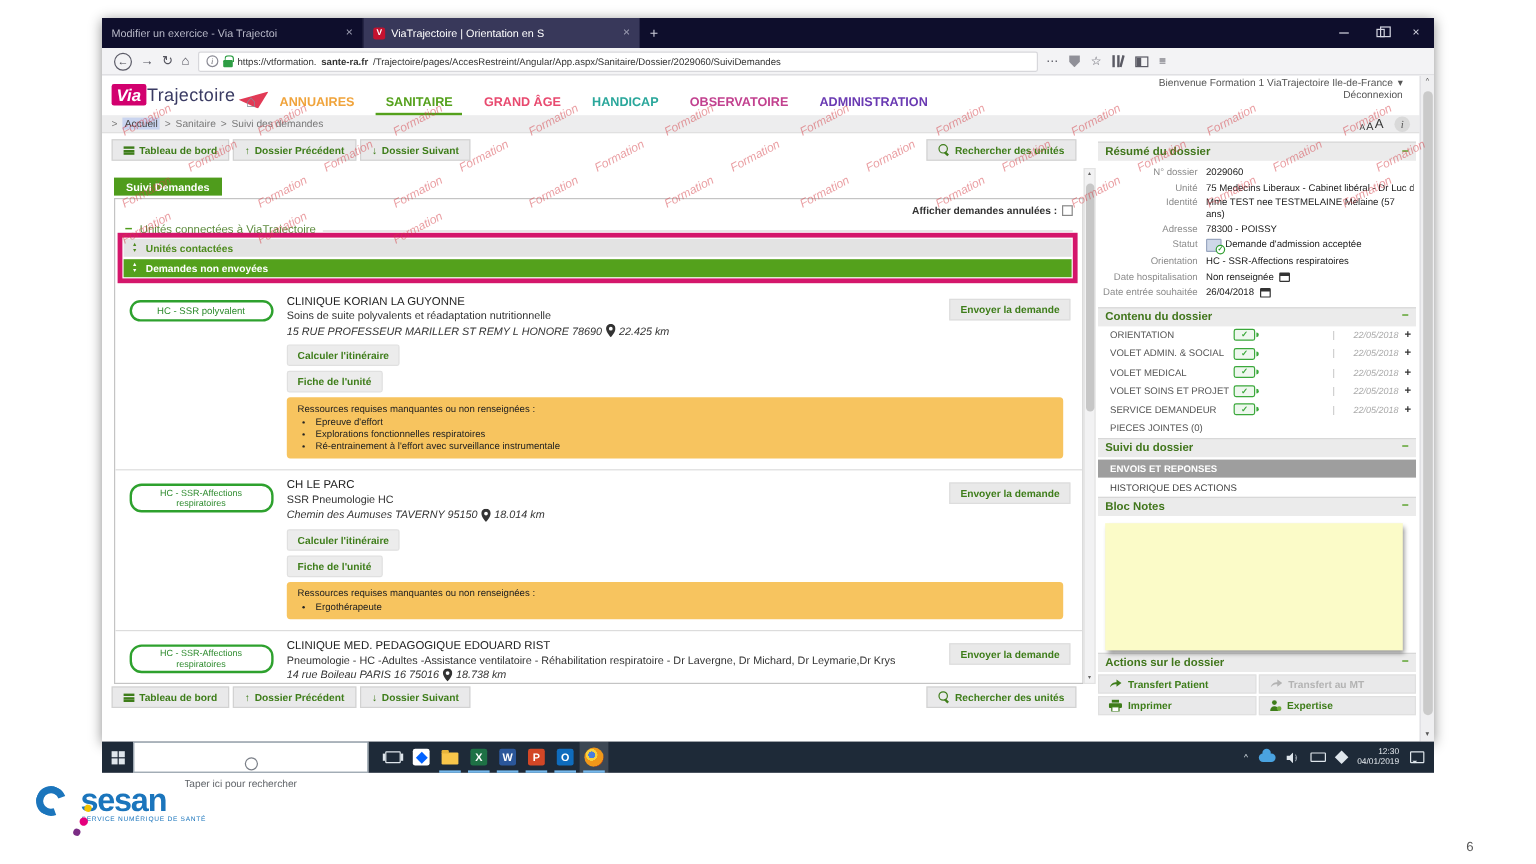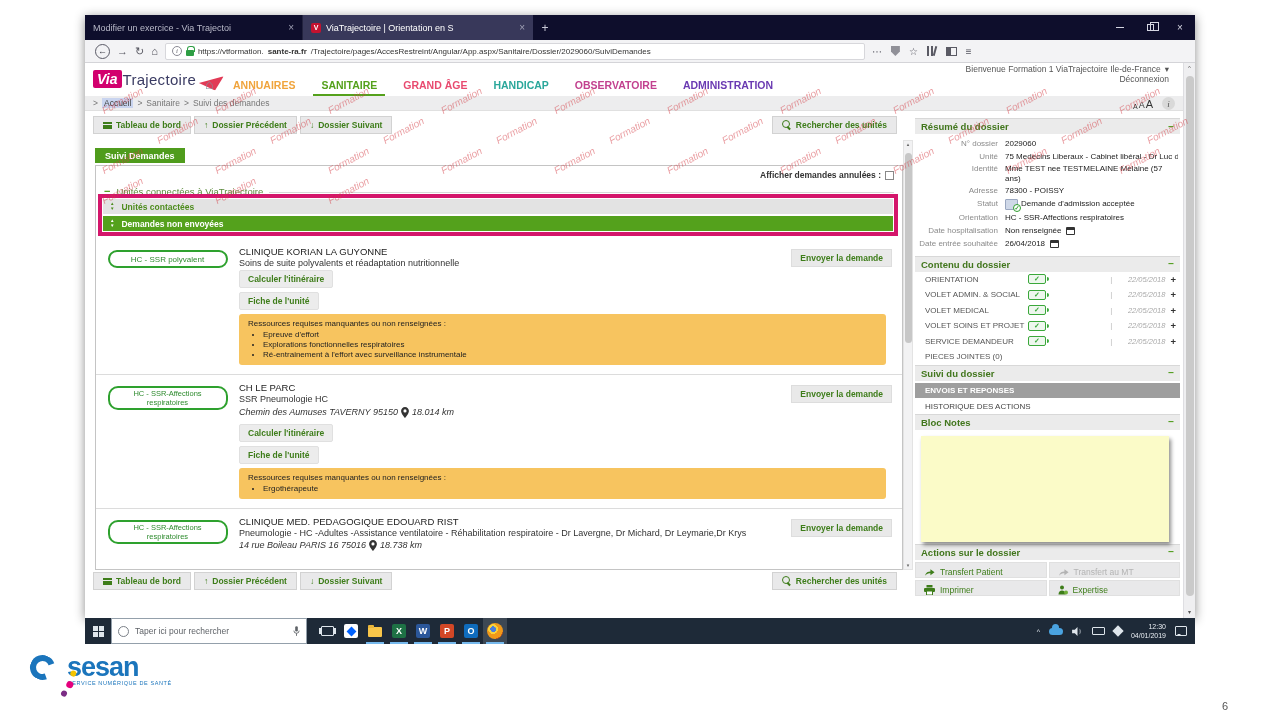--- a/index.html
+++ b/index.html
@@ -155,33 +155,33 @@
 
   .fu-sel { background:#9e9e9e; color:#fff; font-weight:bold; padding:3px 0 3px 10px; margin-top:2px; }
   .fu-oth { color:#444; padding:4px 0 3px 10px; }
 
   .note { margin:6px 3px 0 6px; height:106px; background:#fbfbc8; box-shadow:2px 3px 4px rgba(0,0,0,.45);
           border:none; width:248px; resize:none; font-family:"Liberation Sans",sans-serif; }
   .saverow { text-align:right; margin:7px 13px 8px 0; }
   .save-btn { background:#e9e9ea; border:1px solid #ddd; color:#3e7d1a; font-weight:bold; font-size:8.5px; padding:3px 10px; }
 
   .agrid { display:grid; grid-template-columns:1fr 1fr; gap:2px; margin-top:2px; }
-  .abtn { height:16px; background:#e9e9ea; display:flex; align-items:flex-end; gap:5px; padding-left:8px;
-          color:#3e7d1a; font-weight:normal; font-size:8.5px; border:1px solid #e0e0e0; }
+  .abtn { height:16px; background:#e9e9ea; display:flex; align-items:center; gap:5px; padding-left:8px;
+          color:#3e7d1a; font-weight:bold; font-size:8.5px; border:1px solid #e0e0e0; }
   .abtn.disabled { color:#b3b3b3; }
   .abtn svg { flex:none; }
 
   
   .taskbar { position:absolute; left:85px; top:618px; width:1110px; height:26px; background:#1e2a38;
              display:flex; align-items:center; color:#e8edf2; }
   .startbtn { width:26px; height:26px; display:flex; align-items:center; justify-content:center; }
   .winlogo { display:grid; grid-template-columns:5px 5px; grid-template-rows:5px 5px; gap:1px; }
   .winlogo span { background:#dfe6ec; }
   .searchbox { width:196px; height:22px; background:#fff; border:1px solid #94a0ab; display:flex; align-items:center;
-               gap:6px; padding:12px 6px; margin-right:8px; }
+               gap:6px; padding:12px 6px; margin-right:8px;flex-direction:column; }
   .cortana { width:11px; height:11px; border:1.5px solid #7a7f87; border-radius:50%; flex:none; }
   .searchbox input { border:none; outline:none; flex:1; font-size:8.5px; color:#333; font-family:"Liberation Sans",sans-serif; background:transparent; }
   .searchbox input::placeholder { color:#5f6368; }
   .tvico { width:13px; height:10px; border:1px solid #dfe6ec; border-radius:1px; box-shadow:-4px 0 0 -2px #dfe6ec,4px 0 0 -2px #dfe6ec; }
   .tb-ico { position:relative; width:24px; height:26px; display:flex; align-items:center; justify-content:center; }
   .tb-ico.open::after { content:""; position:absolute; bottom:0; left:3px; right:3px; height:2px; background:#76b9ed; }
   .tb-ico.activeapp { background:rgba(255,255,255,.14); }
   .tile { width:14px; height:14px; border-radius:2px; color:#fff; font-size:9px; font-weight:bold;
           display:flex; align-items:center; justify-content:center; }
   .t-dbx { background:#fff; } .dbx-dia { width:7px; height:7px; background:#0062ff; transform:rotate(45deg); }
@@ -389,20 +389,27 @@
 
       <div class="cards">
 
         <div class="card">
           <div class="bcol">
               <div class="badge" style="font-size:8px;">HC - SSR polyvalent</div>
             </div>
           <div class="cmain">
             <div class="cname">CLINIQUE KORIAN LA GUYONNE</div>
             <div class="cdesc">Soins de suite polyvalents et réadaptation nutritionnelle</div>
+            <div class="caddr">
+              <span>15 RUE PROFESSEUR MARILLER ST REMY L HONORE 78690</span>
+              <svg class="pin" width="8" height="11" viewBox="0 0 10 14">
+                  <path d="M5 0C2.2 0 0 2.2 0 5c0 3.5 5 9 5 9s5-5.5 5-9C10 2.2 7.8 0 5 0zm0 7a2 2 0 110-4 2 2 0 010 4z" fill="#333"></path>
+                </svg>
+              <span>22.425 km</span>
+            </div>
             <button class="mini-btn">Calculer l'itinéraire</button>
             <button class="mini-btn">Fiche de l'unité</button>
             <div class="warnbox">
               <div>Ressources requises manquantes ou non renseignées :</div>
               <ul>
                 <li>Epreuve d'effort</li>
                 <li>Explorations fonctionnelles respiratoires</li>
                 <li>Ré-entrainement à l'effort avec surveillance instrumentale</li>
               </ul>
             </div>

